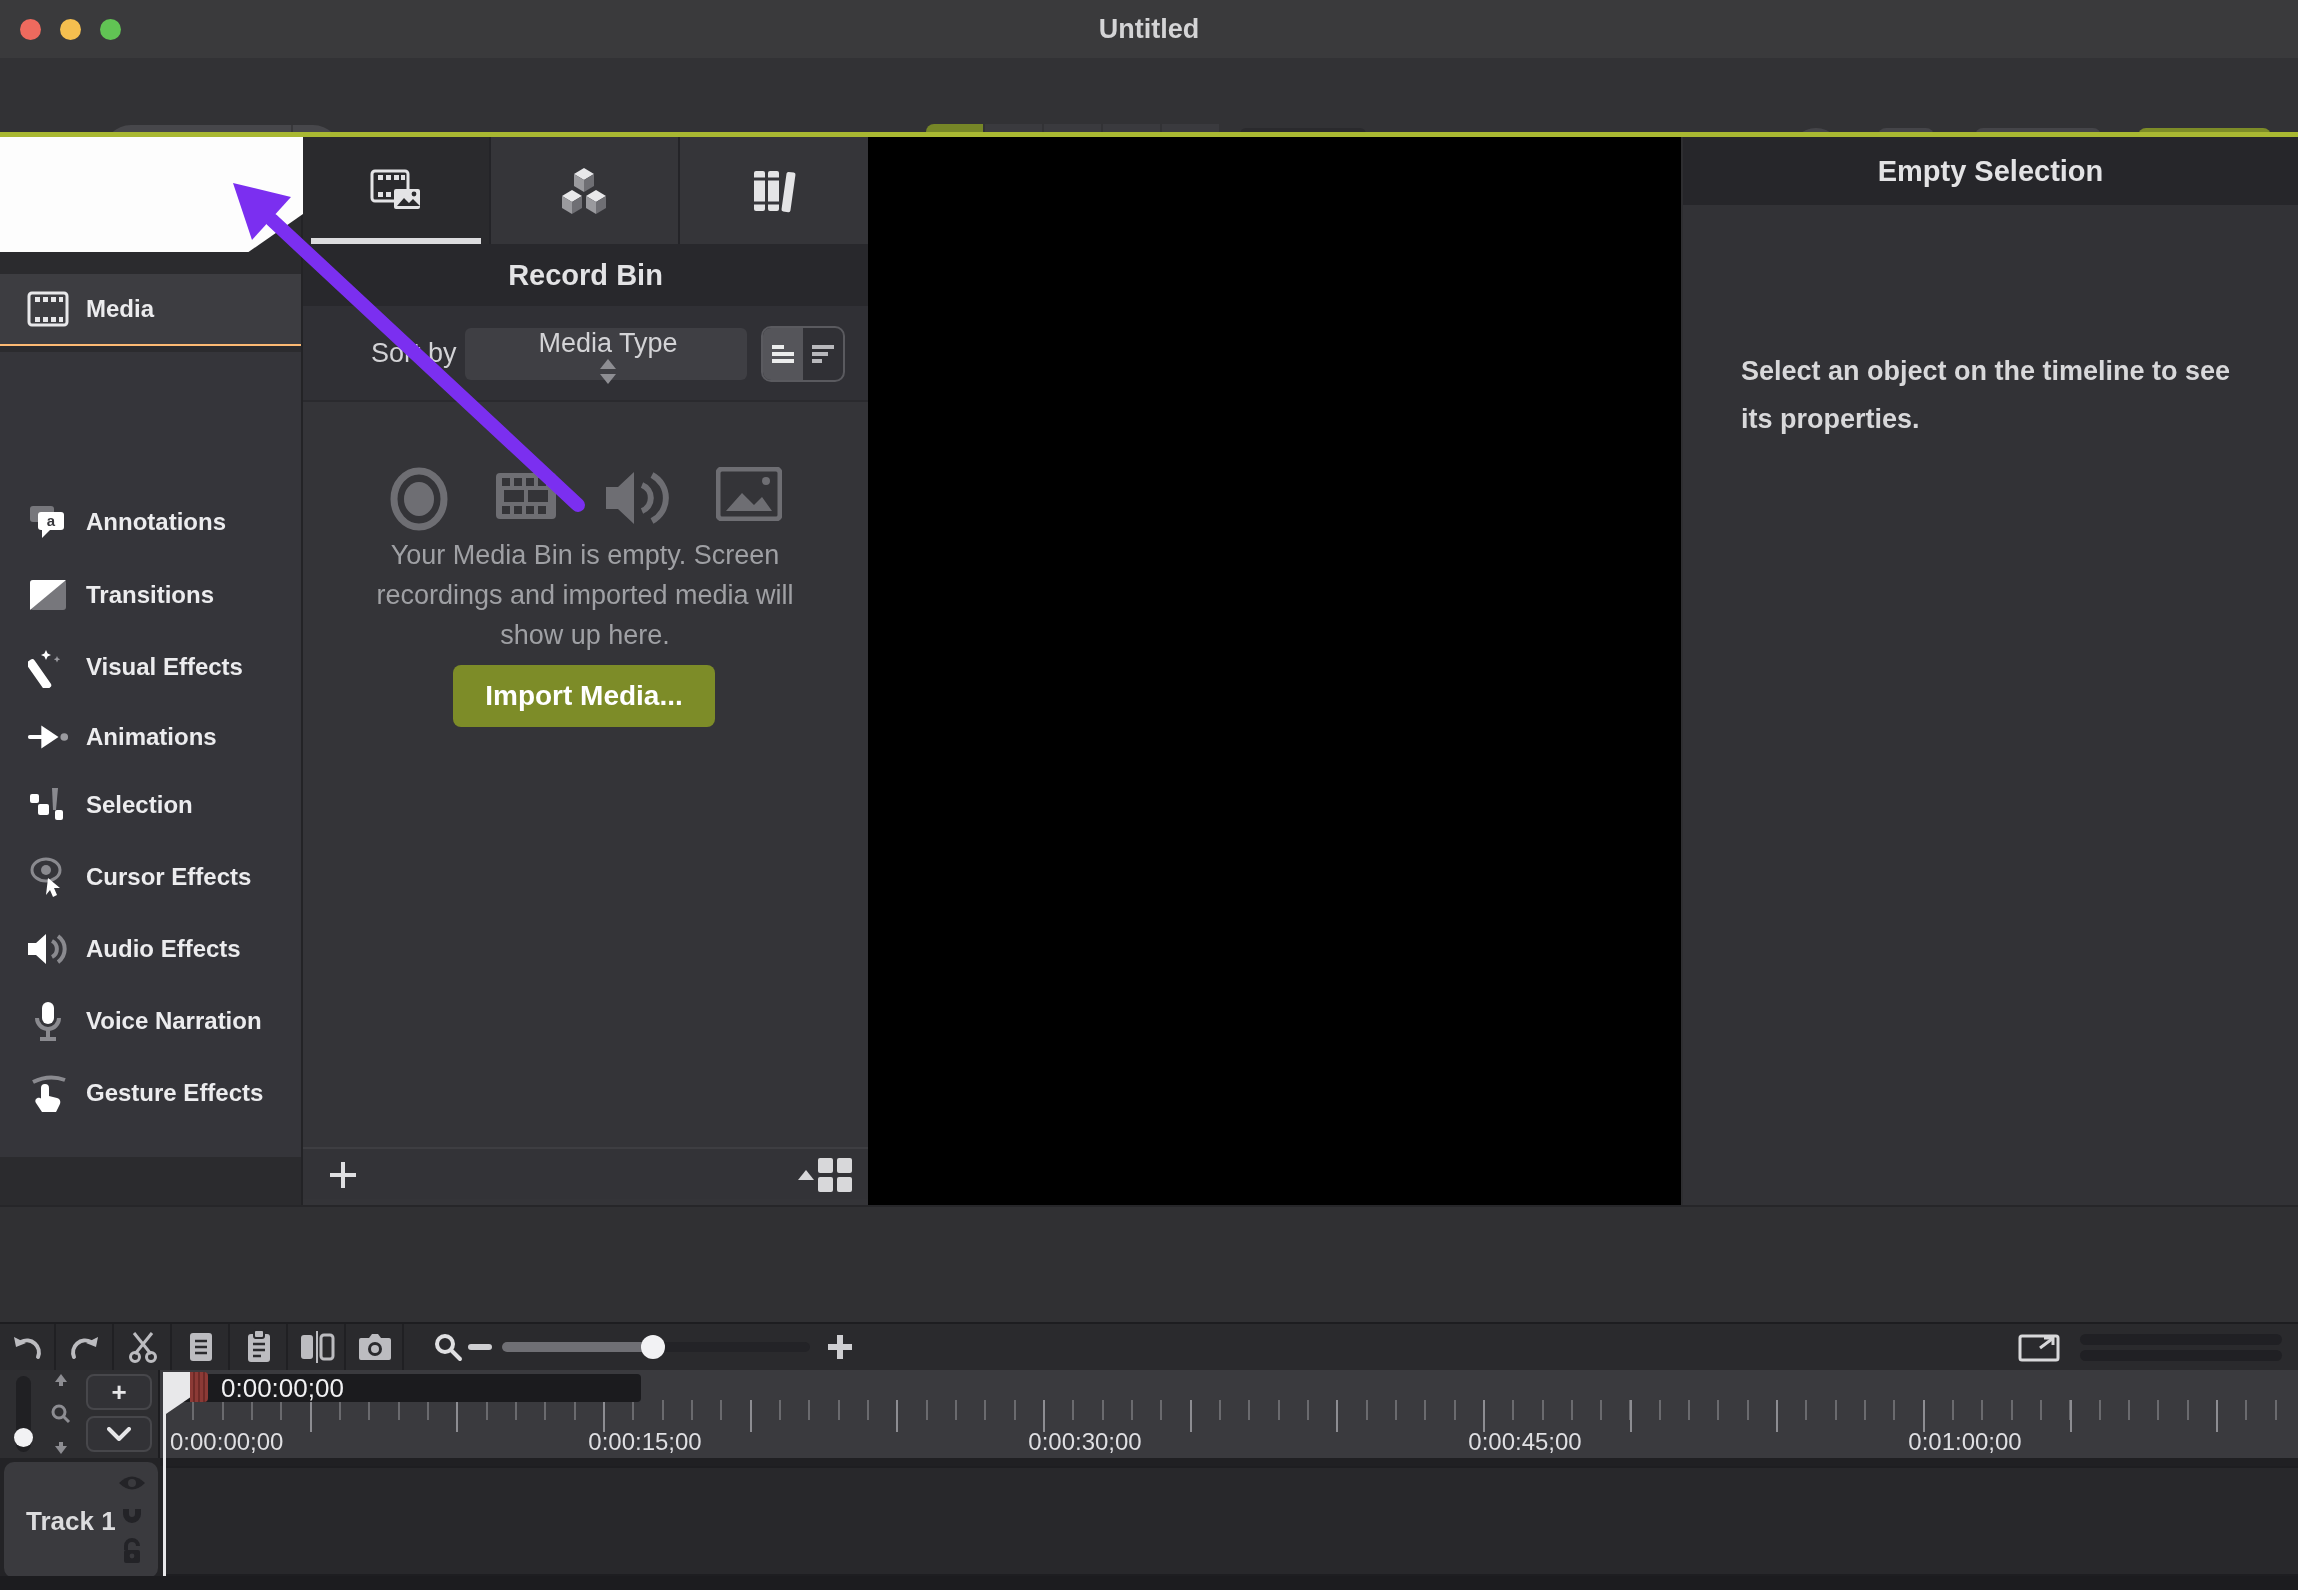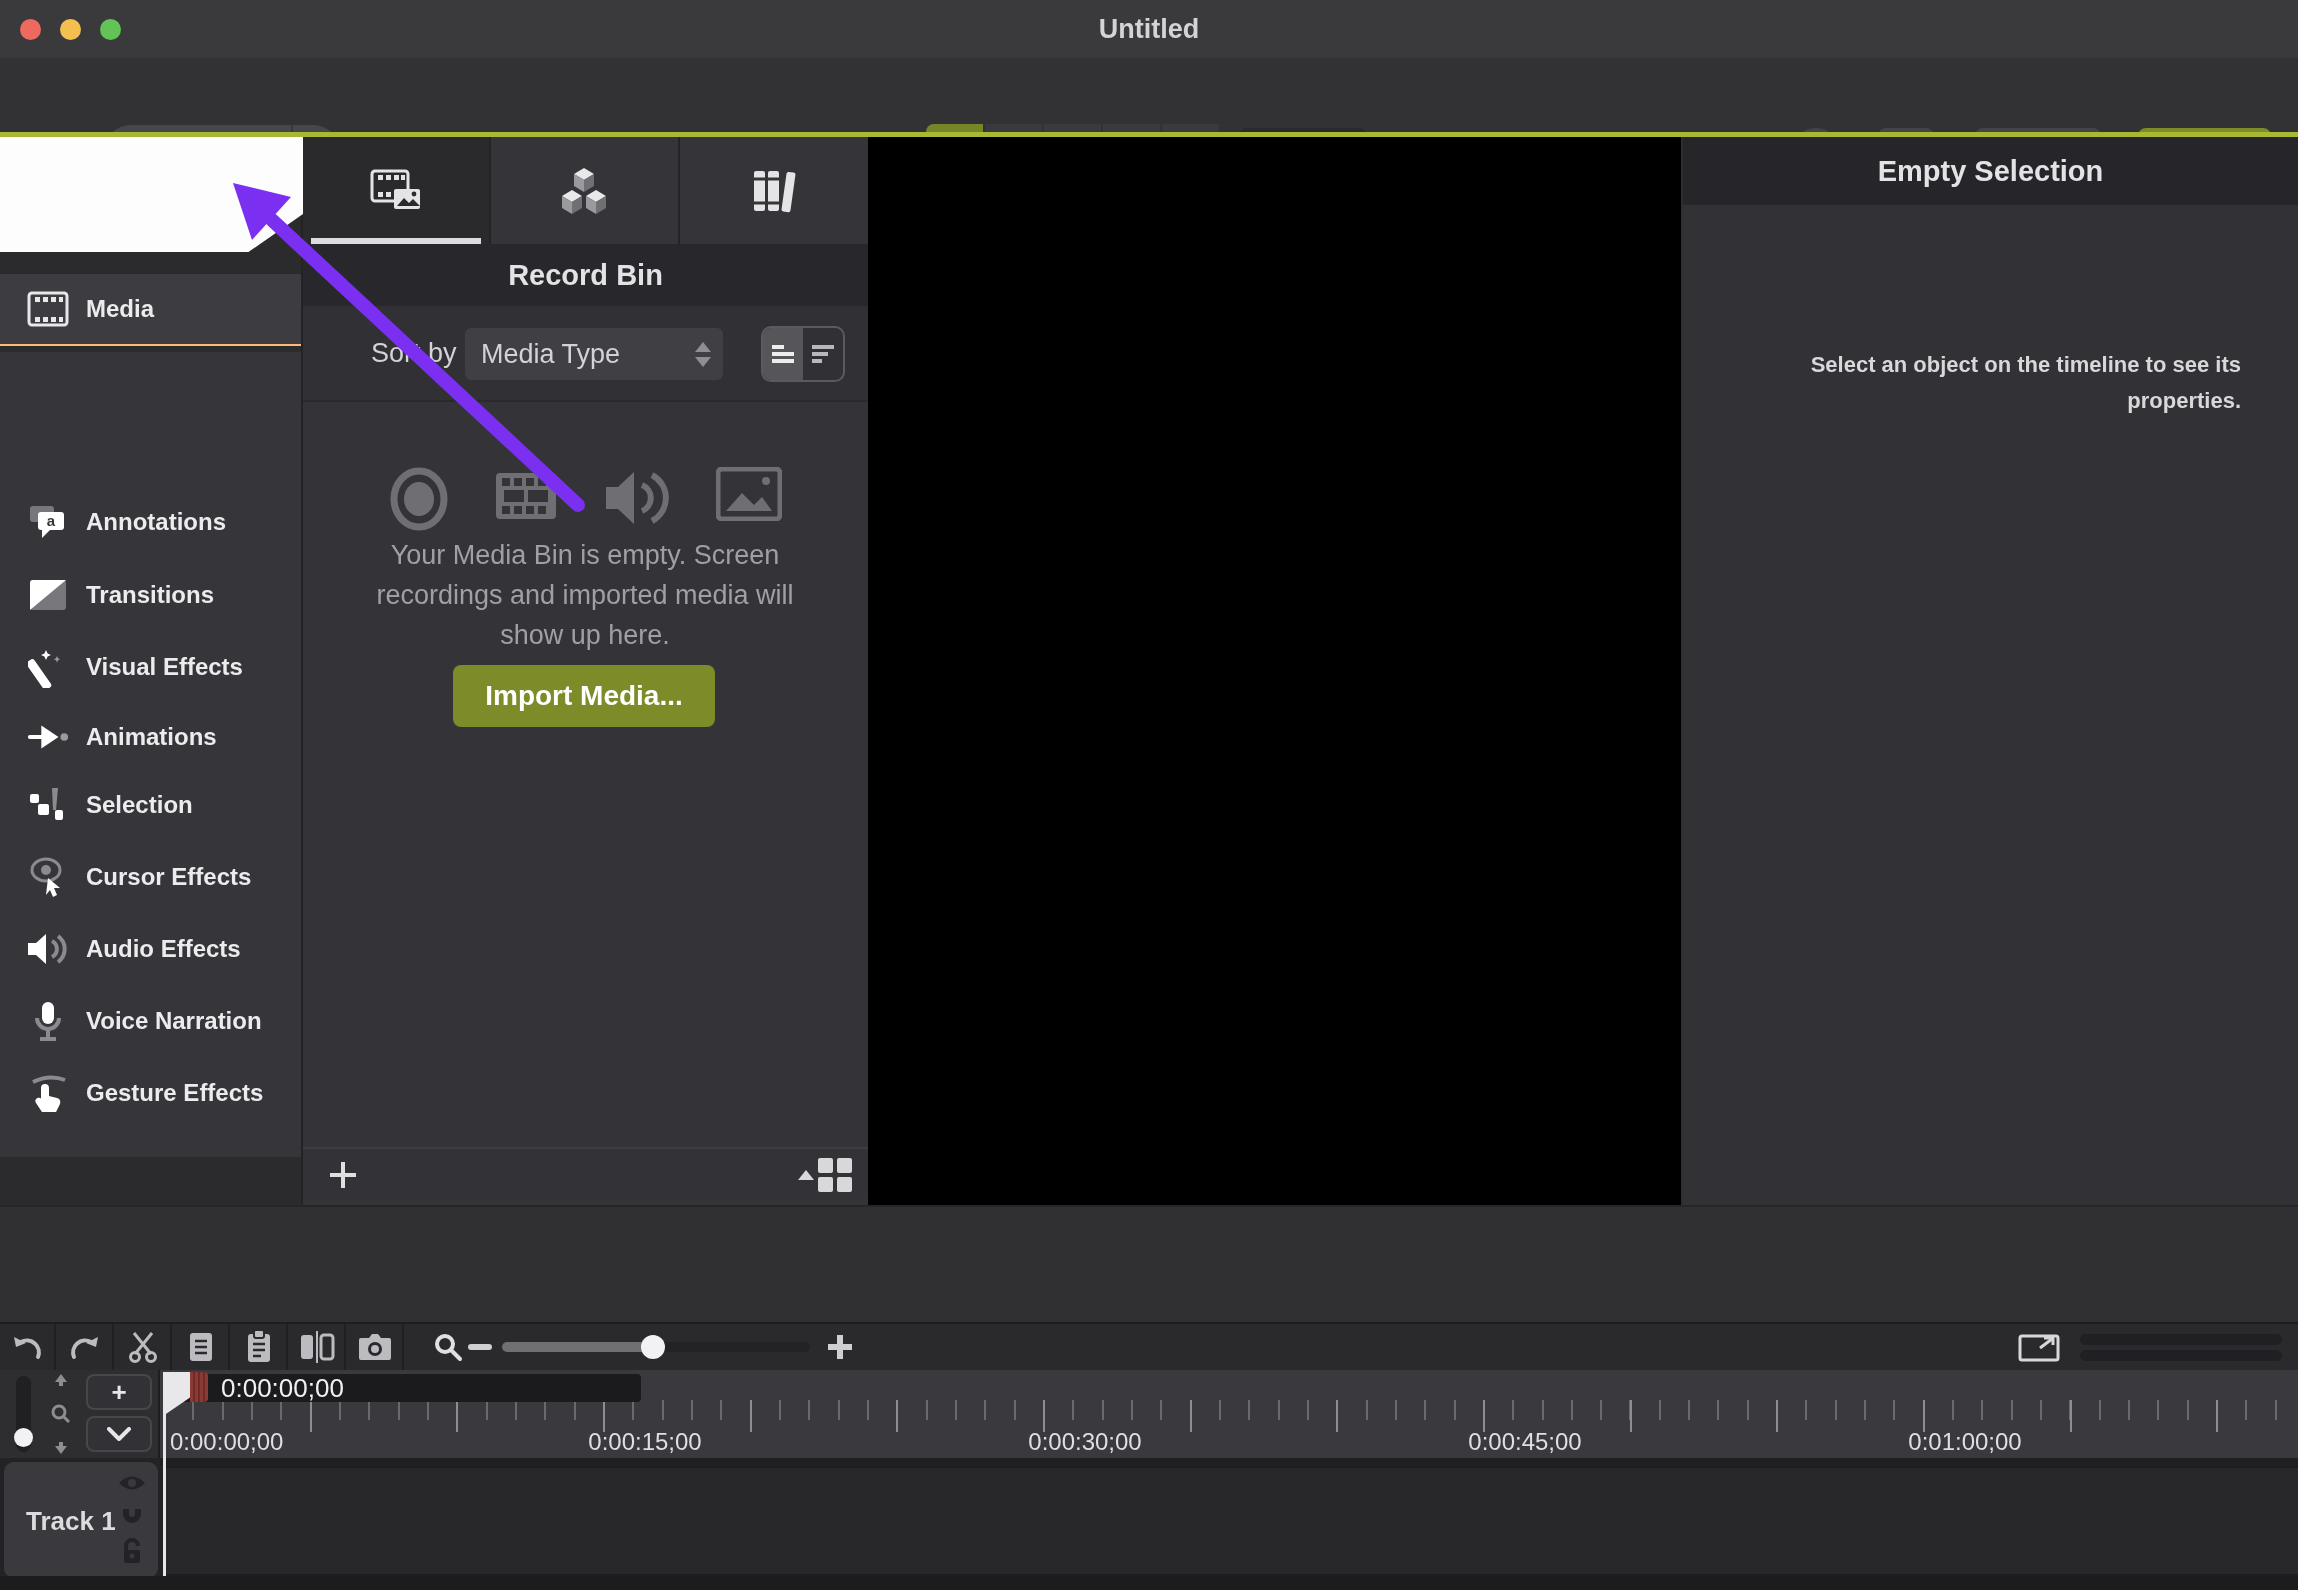--- a/index.html
+++ b/index.html
@@ -49,21 +49,21 @@
 
   
   .mediabin { position:absolute; left:303px; top:0; width:565px; height:1068px; background:#343438; }
   .mb-tabs { position:absolute; left:0; top:0; width:565px; height:107px; background:#353539; display:flex; }
   .mb-tab { width:188.3px; height:107px; display:flex; align-items:center; justify-content:center; border-right:2px solid #242428; position:relative; }
   .mb-tab.selected { background:#2a2a2d; }
   .mb-tab.selected::after { content:""; position:absolute; left:8px; right:8px; bottom:0; height:6px; background:#dcdcde; }
   .mb-header { position:absolute; left:0; top:107px; width:565px; height:62px; background:#28282c; text-align:center; line-height:62px; font-size:29px; font-weight:bold; color:#e3e3e5; }
   .mb-sortrow { position:absolute; left:0; top:169px; width:565px; height:96px; background:#303035; border-bottom:2px solid #2a2a2e; }
   .sort-label { position:absolute; left:68px; top:32px; font-size:27px; color:#d3d3d6; }
-  .sort-select { position:absolute; left:162px; top:22px; width:258px; height:52px; background:#3f3f44; border-radius:6px; display:flex; align-items:center; justify-content:space-between; padding:0 12px 0 16px; }
+  .sort-select { position:absolute; left:162px; top:22px; width:282px; height:52px; background:#3f3f44; border-radius:6px; display:flex; align-items:center; justify-content:space-between; padding:0 12px 0 16px;flex-direction:column; }
   .sort-value { font-size:27px; color:#d3d3d6; }
   .steppers { display:flex; flex-direction:column; gap:5px; align-items:center; }
   .step-up { width:0; height:0; border-left:8px solid transparent; border-right:8px solid transparent; border-bottom:10px solid #8e8e93; }
   .step-dn { width:0; height:0; border-left:8px solid transparent; border-right:8px solid transparent; border-top:10px solid #8e8e93; }
   .sort-toggle { position:absolute; left:458px; top:20px; width:84px; height:56px; border:2px solid #5a5a5f; border-radius:10px; display:flex; overflow:hidden; }
   .sort-seg { width:50%; display:flex; align-items:center; justify-content:center; }
   .sort-seg.selected { background:#55555a; }
 
   .mb-empty-icons { position:absolute; left:0; top:330px; width:565px; display:flex; justify-content:center; gap:46px; }
   .mb-empty-text { position:absolute; left:62px; top:398px; width:440px; text-align:center; font-size:27px; line-height:40px; color:#9fa0a4; }
@@ -72,21 +72,21 @@
   .mb-add { position:absolute; left:18px; top:4px; width:44px; height:44px; display:flex; align-items:center; justify-content:center; }
   .mb-grid { position:absolute; right:16px; top:6px; width:58px; height:40px; display:flex; align-items:center; justify-content:flex-end; gap:4px; }
   .grid-tri { width:0; height:0; border-left:8px solid transparent; border-right:8px solid transparent; border-bottom:10px solid #d8d8da; align-self:center; }
   .grid-squares { display:grid; grid-template-columns:15px 15px; grid-template-rows:15px 15px; gap:4px; }
   .grid-squares span { background:#d8d8da; border-radius:2px; }
 
   
   .canvas { position:absolute; left:868px; top:0; width:813px; height:1068px; background:#000; }
   .rightpanel { position:absolute; left:1683px; top:0; width:615px; height:1068px; background:#323236; }
   .rp-header { position:absolute; left:0; top:0; width:615px; height:68px; background:#26262a; text-align:center; line-height:68px; font-size:29px; font-weight:bold; color:#e3e3e5; }
-  .rp-message { position:absolute; left:58px; top:210px; width:500px; text-align:right; font-size:22px; font-weight:bold; line-height:36px; color:#d8d8da; }
+  .rp-message { position:absolute; left:58px; top:210px; width:500px; text-align:left; font-size:27px; font-weight:bold; line-height:48px; color:#d8d8da; }
 
   
   .playbar { position:absolute; left:0; top:1205px; width:2298px; height:117px; background:#303033; border-top:2px solid #262629; }
 
   
   .tl-toolbar { position:absolute; left:0; top:1322px; width:2298px; height:48px; background:#2a2a2d; border-top:2px solid #1d1d20; }
   .tt-btn { position:absolute; top:0; width:56px; height:46px; display:flex; align-items:center; justify-content:center; border-right:2px solid #202023; }
   .tt-plain { border-right:none; }
   .tt-slider-track { position:absolute; left:502px; top:18px; width:308px; height:10px; border-radius:5px; background:#232327; }
   .tt-slider-fill { position:absolute; left:502px; top:18px; width:150px; height:10px; border-radius:5px; background:#6f6f74; }

